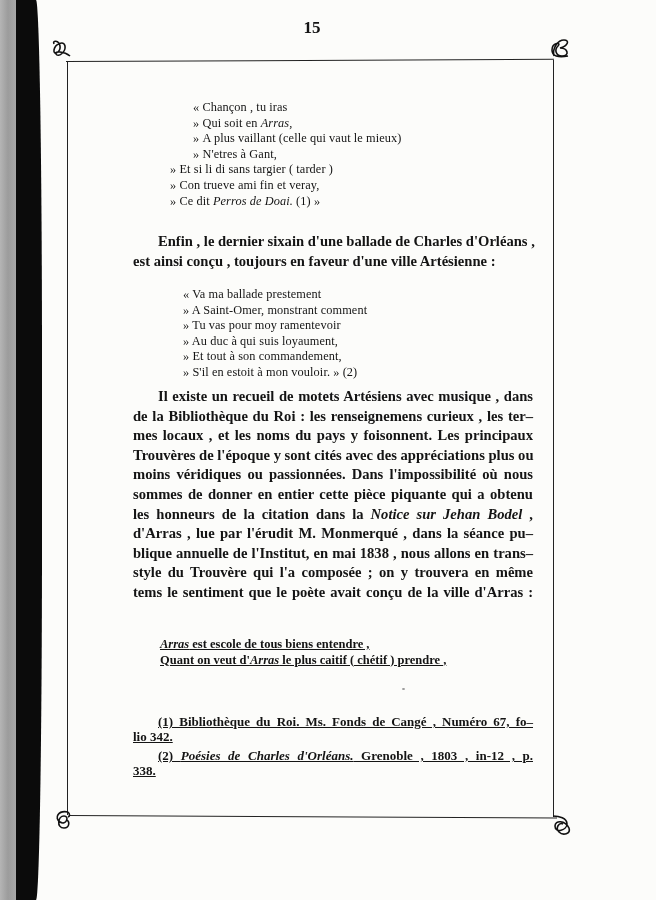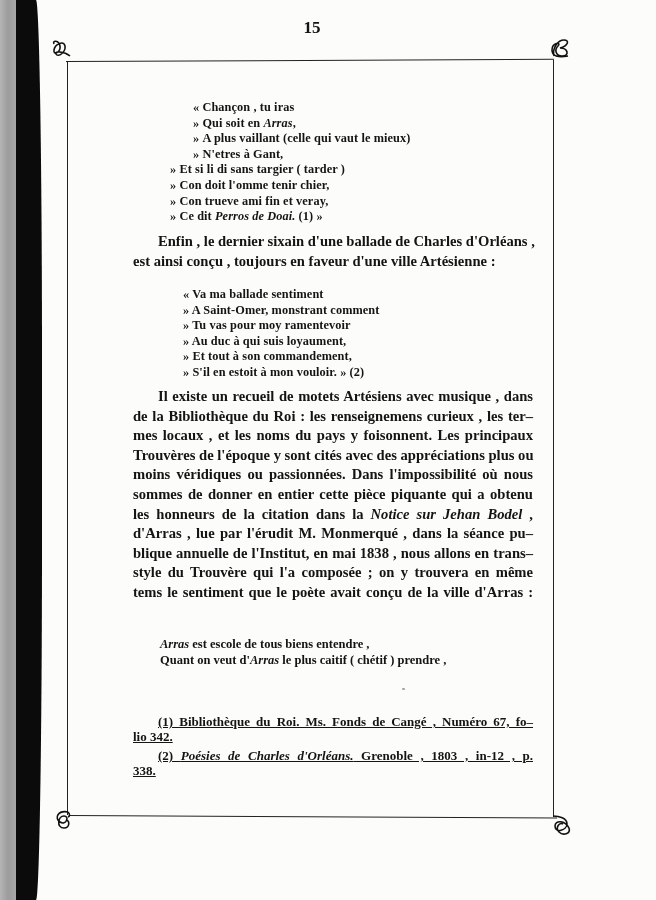--- a/index.html
+++ b/index.html
@@ -30,35 +30,35 @@
     .corner {
       position: absolute; font-family: "DejaVu Serif", serif; font-style: italic;
       font-size: 26px; line-height: 26px; color: #111;
     }
     .corner svg { display: block; }
     .c-tl { left: 50px; top: 38px; }
     .c-tr { left: 548px; top: 36px; }
     .c-bl { left: 52px; top: 808px; }
     .c-br { left: 549px; top: 812px; }
 
-    .verse { position: absolute; font-family: "Liberation Serif", serif; font-size: 12.3px; line-height: 15.6px; font-weight: bold; letter-spacing: 0.1px; }
+    .verse { position: absolute; font-family: "Liberation Serif", serif; font-size: 12.3px; line-height: 15.6px; font-weight: normal; letter-spacing: 0.1px; }
     .verse div { white-space: nowrap; }
     .verse1 { left: 193px; top: 100px; }
     .verse1 .indent0 { margin-left: 0px; }
     .verse1 .outdent { margin-left: -23px; }
     .verse2 { left: 183px; top: 287px; }
 
     .prose { position: absolute; left: 133px; width: 400px; font-family: "Liberation Serif", serif; font-size: 14.6px; line-height: 19.6px; font-weight: bold; text-align: justify; }
     .prose div { white-space: nowrap; text-align-last: justify; }
     .prose div.last { text-align-last: left; }
     .p1 { top: 232px; }
     .p2 { top: 387px; }
     .indent { padding-left: 25px; }
 
-    .verse3 { position: absolute; left: 160px; top: 637px; font-family: "Liberation Serif", serif; font-size: 12.5px; line-height: 15.5px; font-weight: bold; }
+    .verse3 { position: absolute; left: 160px; top: 637px; font-family: "Liberation Serif", serif; font-size: 12.5px; line-height: 15.5px; font-weight: bold; text-decoration: underline; }
     .verse3 div { white-space: nowrap; }
 
     .notes { position: absolute; left: 133px; width: 400px; top: 714px; font-family: "Liberation Serif", serif; font-size: 13px; line-height: 15px; font-weight: bold; text-decoration: underline; }
     .notes .note { margin-bottom: 4px; }
     .notes .line1 { padding-left: 25px; white-space: nowrap; text-align: justify; text-align-last: justify; }
     .notes .line2 { white-space: nowrap; }
     i, .it { font-style: italic; }
     .speck { position: absolute; width: 3px; height: 2px; background: #999; border-radius: 50%; }
   </style>
 </head>
@@ -94,32 +94,31 @@
       <path d="M4 4 C10 4, 18 6, 18 12 C18 18, 6 22, 6 14 C6 8, 16 8, 20 16 C22 22, 14 24, 10 20 C6 16, 10 10, 14 12" fill="none" stroke="#111" stroke-width="1.6"></path>
     </svg>
 </div>
 
 <div class="verse verse1">
   <div class="indent0"><span>«</span>&nbsp;<span>Chançon , tu iras</span></div>
   <div class="indent0"><span>»</span>&nbsp;<span>Qui soit en </span><i>Arras</i><span>,</span></div>
   <div class="indent0"><span>»</span>&nbsp;<span>A plus vaillant (celle qui vaut le mieux)</span></div>
   <div class="indent0"><span>»</span>&nbsp;<span>N'etres à Gant,</span></div>
   <div class="outdent"><span>»</span>&nbsp;<span>Et si li di sans targier ( tarder )</span></div>
-  <div class="outdent"><span>»</span>&nbsp;<span>Con doit l'omme tenir chier,</span></div>
   <div class="outdent"><span>»</span>&nbsp;<span>Con trueve ami fin et veray,</span></div>
   <div class="outdent"><span>»</span>&nbsp;<span>Ce dit </span><i>Perros de Doai.</i><span> (1) »</span></div>
 </div>
 
 <div class="prose p1">
   <div class="indent">Enfin , le dernier sixain d'une ballade de Charles d'Orléans ,</div>
   <div class="last">est ainsi conçu , toujours en faveur d'une ville Artésienne :</div>
 </div>
 
 <div class="verse verse2">
-  <div>« Va ma ballade sentiment</div>
+  <div>« Va ma ballade prestement</div>
   <div>» A Saint-Omer, monstrant comment</div>
   <div>» Tu vas pour moy ramentevoir</div>
   <div>» Au duc à qui suis loyaument,</div>
   <div>» Et tout à son commandement,</div>
   <div>» S'il en estoit à mon vouloir. » (2)</div>
 </div>
 
 <div class="prose p2">
   <div class="indent">Il existe un recueil de motets Artésiens avec musique , dans</div>
   <div>de la Bibliothèque du Roi : les renseignemens curieux , les ter–</div>

